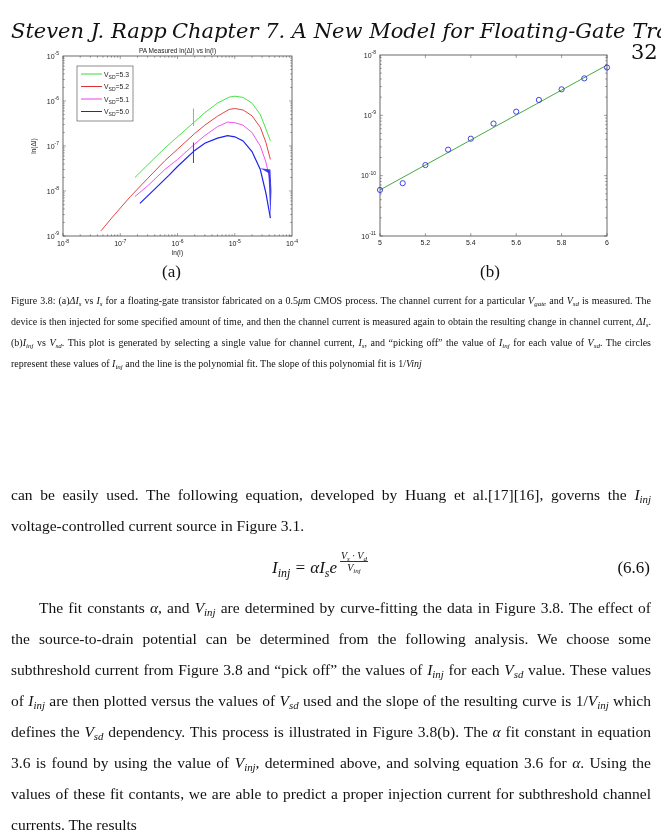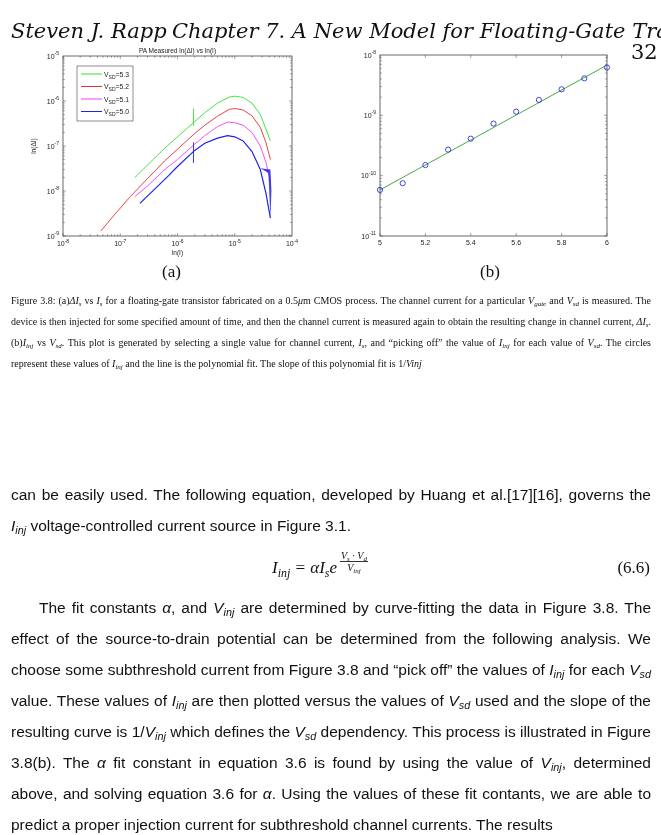--- a/index.html
+++ b/index.html
@@ -5,21 +5,21 @@
   html, body { margin:0; padding:0; background:#ffffff; }
   body { width:661px; height:835px; position:relative; overflow:hidden;
          font-family:"DejaVu Serif","Liberation Serif",serif; color:#111; }
   .hdr { position:absolute; top:19px; font-size:21px; font-style:italic; white-space:nowrap; }
   .hdr-page { font-style:normal; }
   .fig-svg { position:absolute; top:40px; }
   .sublabel { position:absolute; top:262px; font-size:17px; font-family:"Liberation Serif",serif; }
   .caption { position:absolute; left:11px; top:290px; width:640px; font-size:10px; line-height:21px;
              font-family:"Liberation Serif",serif; text-align:justify; }
   .body { position:absolute; left:11px; width:640px; font-size:15.5px; line-height:31px;
-          font-family:Liberation Sans, sans-serif; text-align:justify; }
+          font-family:Liberation Serif, serif; text-align:justify; }
   .m { font-style:italic; }
   sub { font-size:70%; vertical-align:-0.3em; line-height:0; }
   .eq { position:absolute; top:552px; left:0; width:661px; height:30px; font-family:"Liberation Serif",serif; font-size:17px; }
   .eq-body { position:absolute; left:272px; top:6px; }
   .eq-exp { position:absolute; left:340px; top:-2px; font-size:10px; text-align:center; }
   .eq-exp .num { border-bottom:0.7px solid #333; padding:0 1px; }
   .eq-num { position:absolute; right:11px; top:6px; }
   .indent { text-indent:28px; }
   svg text { font-family:"Liberation Sans","DejaVu Sans",sans-serif; }
 </style>

